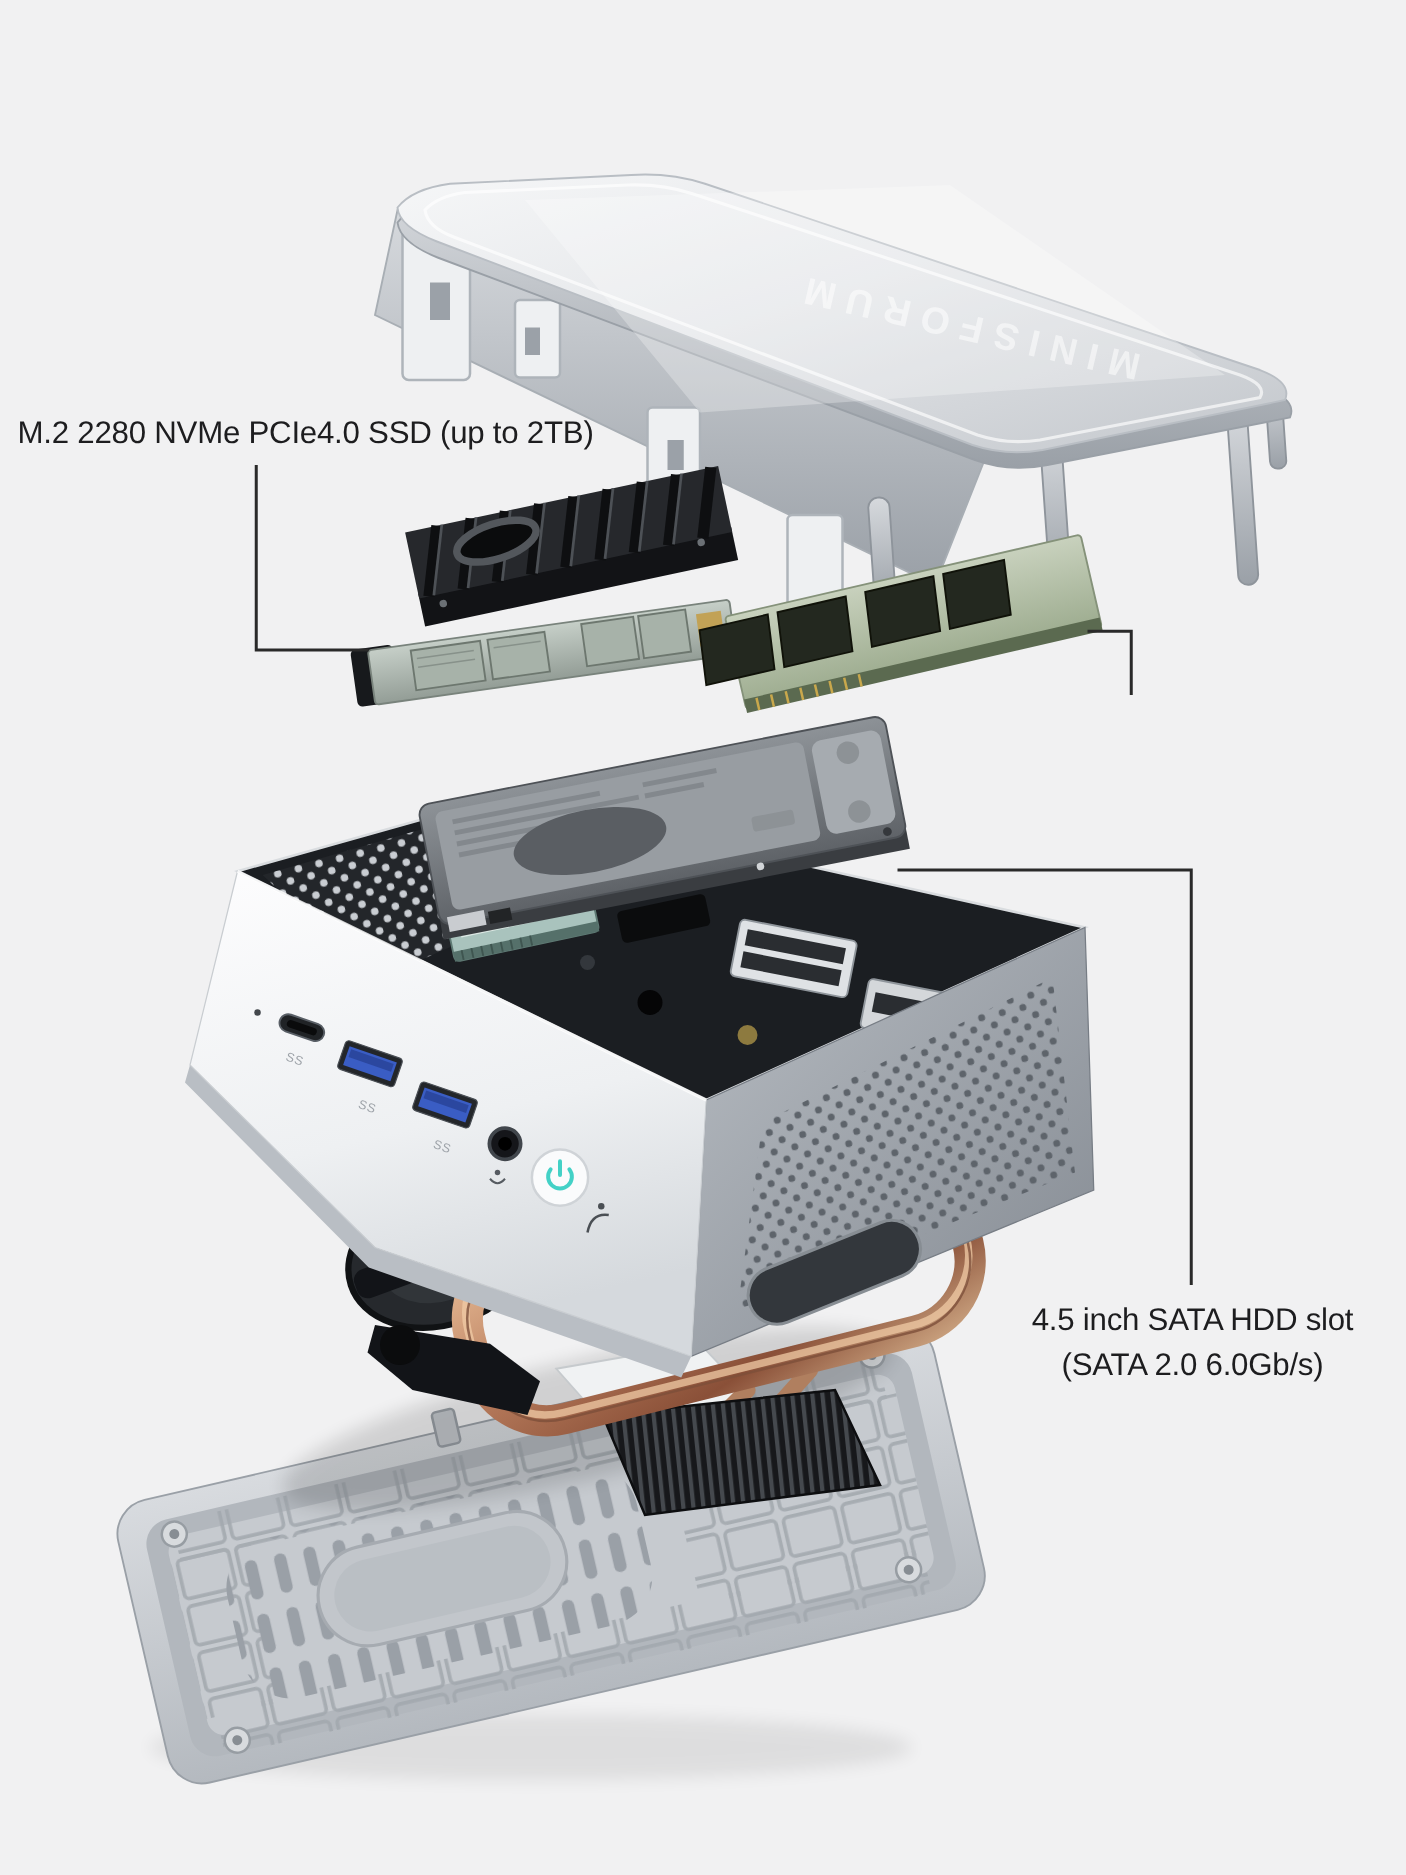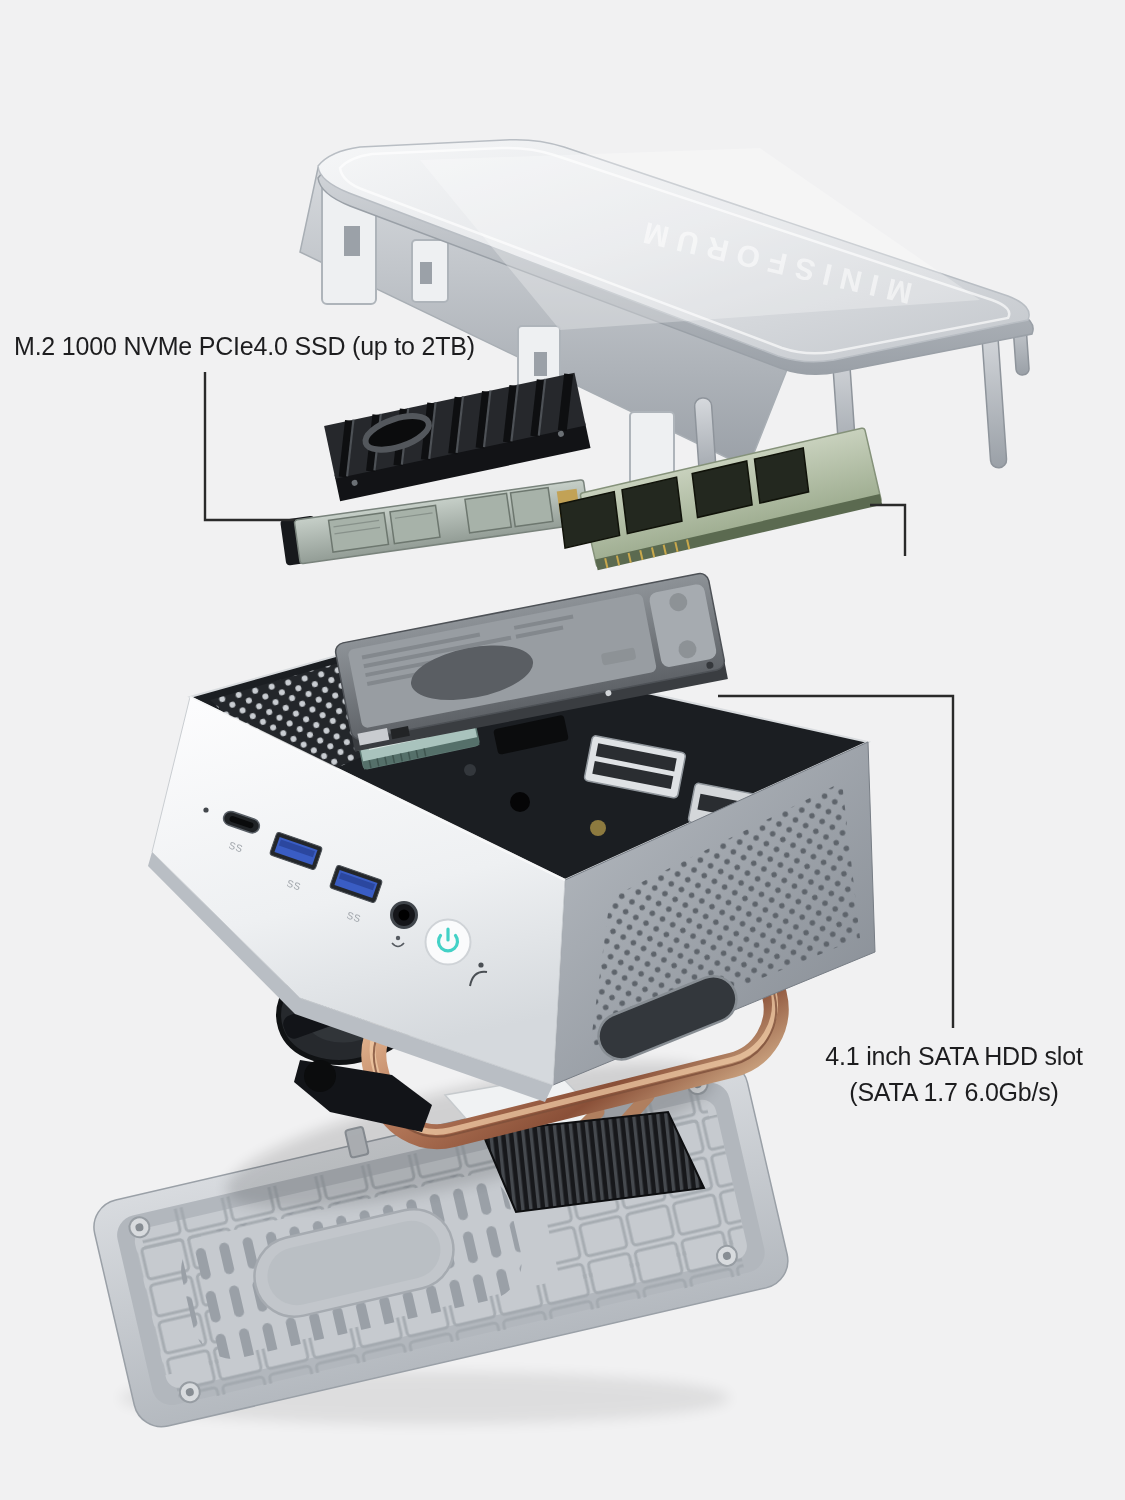--- a/index.html
+++ b/index.html
@@ -352,21 +352,21 @@
     </g>
     <rect x="346" y="700" width="30" height="12" fill="#c9ccd0"></rect>
     <rect x="379" y="702" width="18" height="10" fill="#222426"></rect>
   </g>
 
   <polyline class="leader" points="205,372 205,520 295,520"></polyline>
   <polyline class="leader" points="870,505 905,505 905,556"></polyline>
   <polyline class="leader" points="718,696 953,696 953,1028"></polyline>
 </svg>
 
-<div class="label" style="left:14px; top:331px;">M.2 1000 NVMe PCIe4.0 SSD (up to 2TB)</div>
+<div class="label" style="left:14px; top:331px;">M.2 2280 NVMe PCIe4.0 SSD (up to 2TB)</div>
 
 
 <div class="label center" style="left:954px; top:1038px;">
-  <div>4.1 inch SATA HDD slot</div>
-  <div>(SATA 1.7 6.0Gb/s)</div>
+  <div>4.5 inch SATA HDD slot</div>
+  <div>(SATA 2.0 6.0Gb/s)</div>
 </div>
 
 </div>
 
 </body></html>

